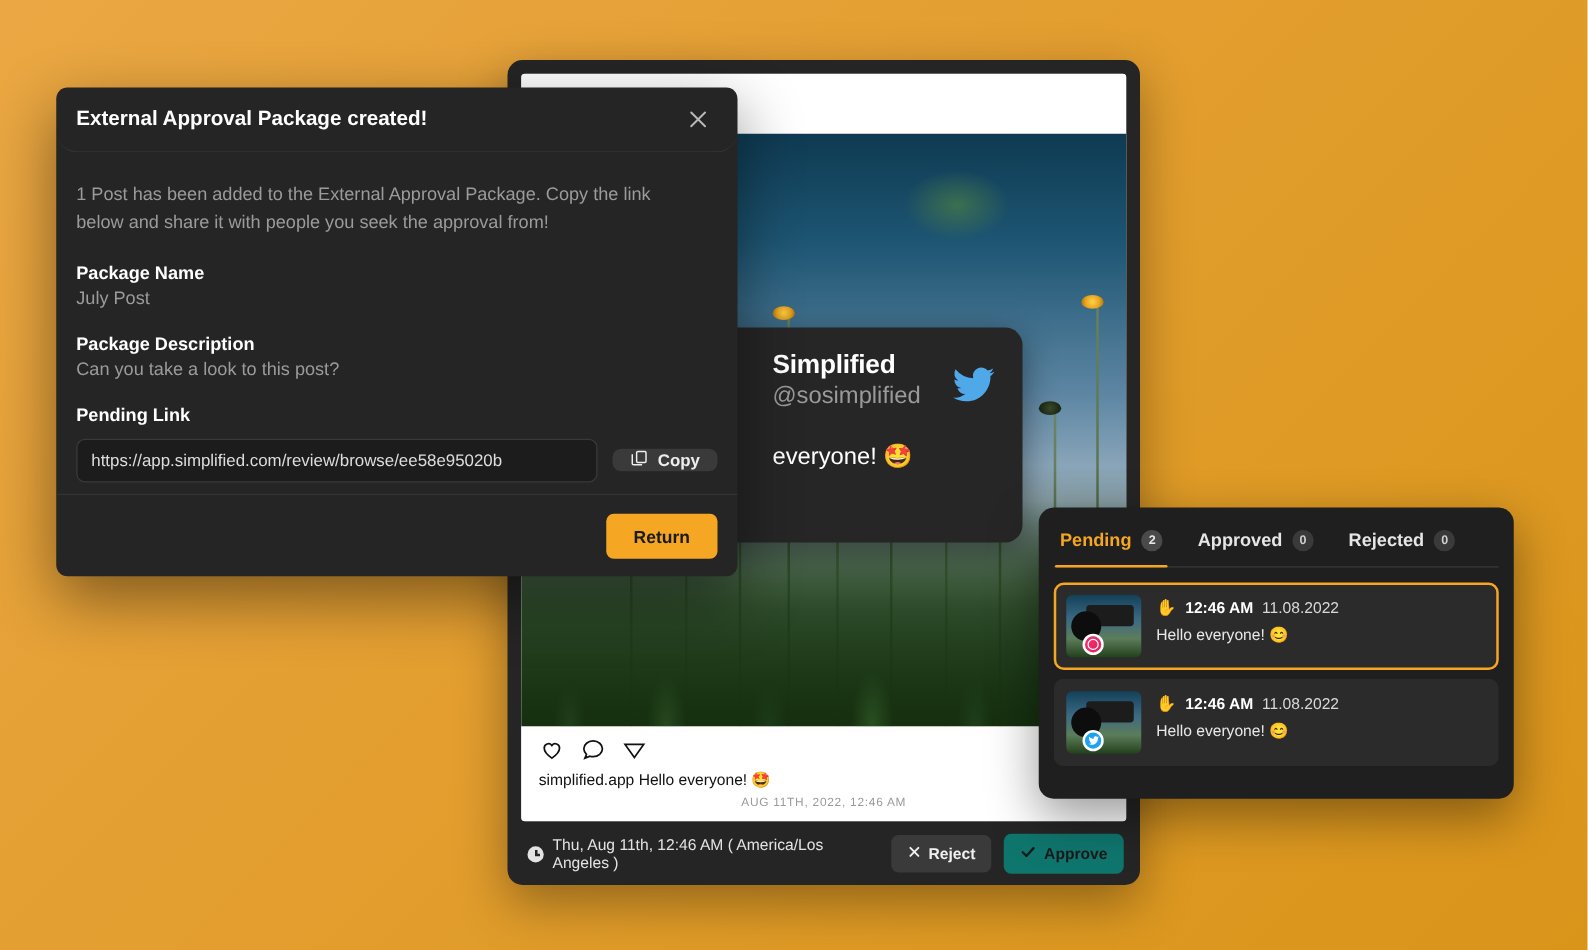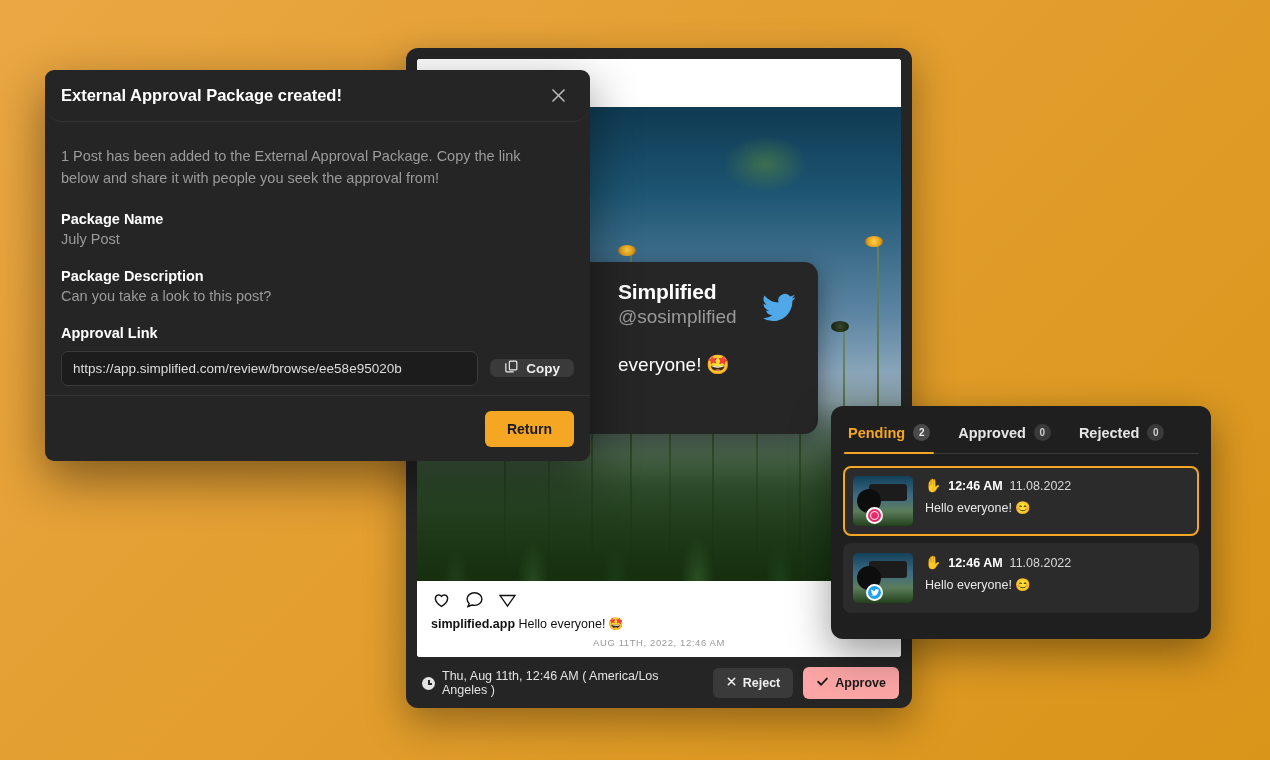--- a/index.html
+++ b/index.html
@@ -42,38 +42,38 @@
       linear-gradient(180deg, rgba(25,55,22,0) 0%, rgba(25,55,22,.75) 55%, #16300f 100%);
   }
   .stem { position:absolute; bottom:0; width:2px; background:linear-gradient(180deg,#6f8659,#2a4420); opacity:.85; }
   .bloom { position:absolute; width:18px; height:11px; border-radius:50%;
            background:radial-gradient(circle at 50% 50%, #ffd24d 0%, #e8a31c 55%, #8a6212 100%); }
   .bloom.dark { background:radial-gradient(circle at 50% 50%, #3a4a2a 0%, #1d2a16 70%); }
   .ig-foot { flex:0 0 76px; background:#fff; padding:8px 14px 0 14px; }
   .ig-icons { display:flex; gap:12px; align-items:center; margin-bottom:6px; }
   .ig-icons svg { display:block; }
   .ig-caption { font-size:12.5px; color:#111; line-height:1.3; }
-  .ig-caption b { font-weight:700; }
+  .ig-caption b { font-weight:400; }
   .ig-date { font-size:9.5px; color:#9a9a9a; letter-spacing:.6px; margin-top:5px;text-align:center; }
 
   .post-bottom {
     position:absolute; left:0; right:0; bottom:0; height:50px;
     display:flex; align-items:center; padding:0 13px 0 16px; gap:10px;
   }
   .sched { display:flex; align-items:center; gap:7px; color:#e3e3e3; font-size:12.5px; flex:1 1 auto; }
   .clock { width:13px; height:13px; border-radius:50%; background:#e3e3e3; position:relative; flex:0 0 13px; }
   .clock::after { content:""; position:absolute; left:6px; top:3px; width:1.5px; height:4px; background:#252525; }
   .clock::before { content:""; position:absolute; left:6px; top:6.5px; width:4px; height:1.5px; background:#252525; }
   .btn-reject, .btn-approve {
     display:flex; align-items:center; gap:6px; border:none; cursor:pointer;
     font-family:inherit; font-size:12.5px; font-weight:700; border-radius:6px;
     padding:8px 13px;
   }
   .btn-reject { background:#3a3a3a; color:#f0f0f0; }
-  .btn-approve { background:#fca5a5; color:#1a1a1a; }
+  .btn-approve { background:#0f766e; color:#1a1a1a; }
 
   
   .tw-card {
     position:absolute; left:548px; top:262px; width:270px; height:172px;
     background:#262626; border-radius:14px; box-shadow:0 8px 26px rgba(0,0,0,.45);
     padding:18px 16px 0 70px;
   }
   .tw-avatar {
     position:absolute; left:-40px; top:38px; width:78px; height:78px;
     border-radius:50%; background:#0d0d0d;
@@ -314,21 +314,21 @@
 
   <div class="m-body">
     <div class="m-desc">1 Post has been added to the External Approval Package. Copy the link below and share it with people you seek the approval from!</div>
 
     <div class="f-label">Package Name</div>
     <div class="f-value">July Post</div>
 
     <div class="f-label">Package Description</div>
     <div class="f-value">Can you take a look to this post?</div>
 
-    <div class="f-label">Approval Link</div>
+    <div class="f-label">Pending Link</div>
     <div class="link-row">
       <input class="link-input" type="text" value="https://app.simplified.com/review/browse/ee58e95020b" placeholder="Package link" style="">
       <button class="copy-btn">
         <span>
           <svg width="15" height="15" viewBox="0 0 24 24" fill="none" stroke="#eee" stroke-width="1.9">
             <rect x="8.5" y="3.5" width="12" height="14" rx="1.6"></rect>
             <path d="M15.5 20.5h-11a1.6 1.6 0 0 1-1.6-1.6v-12"></path>
           </svg>
         </span>
         <span>Copy</span>

